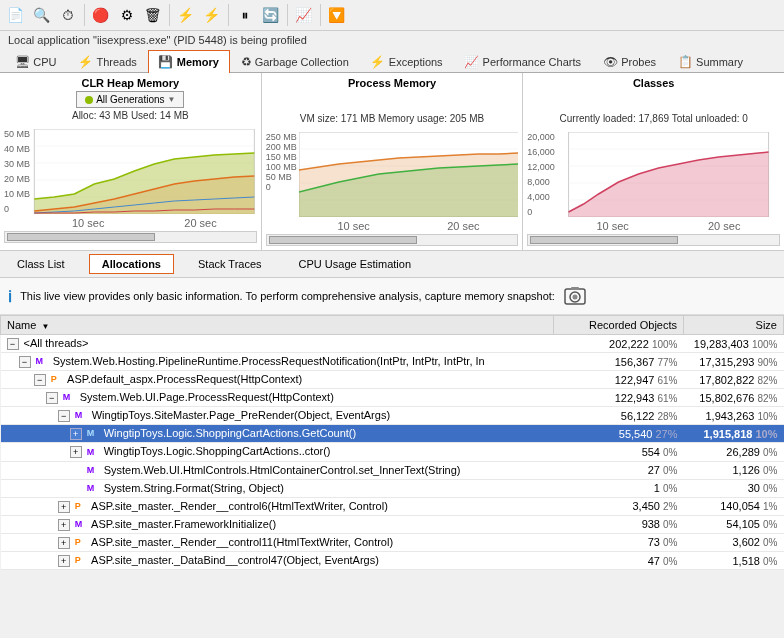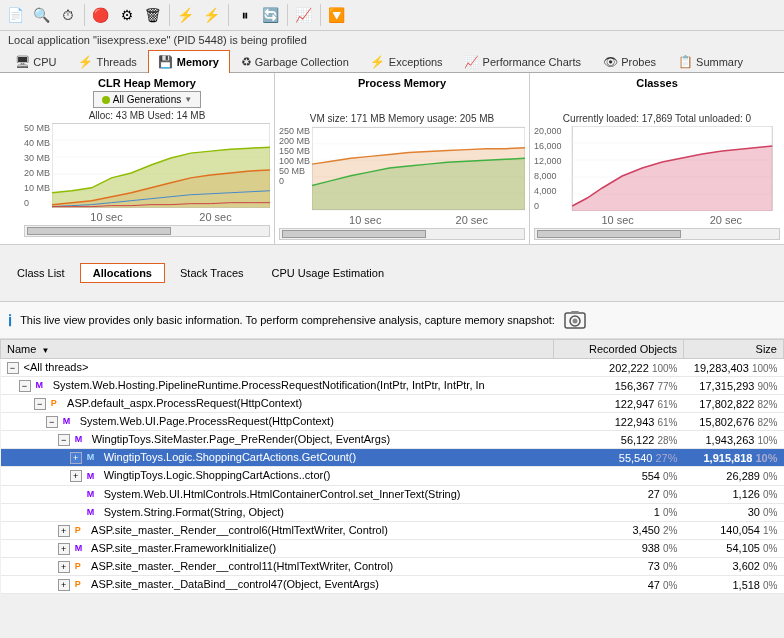--- a/index.html
+++ b/index.html
@@ -9,36 +9,36 @@
     .toolbar-btn { width: 24px; height: 24px; border: 1px solid transparent; background: transparent; cursor: pointer; display: flex; align-items: center; justify-content: center; font-size: 14px; }
     .toolbar-sep { width: 1px; height: 22px; background: #ccc; margin: 0 2px; }
     
     .status-bar { padding: 3px 8px; font-size: 11px; color: #333; background: #f0f0f0; }
     
     .nav-tabs { display: flex; align-items: center; background: #f0f0f0; border-bottom: 1px solid #ababab; padding: 0 4px; }
     .nav-tab { display: flex; align-items: center; gap: 3px; padding: 4px 10px; border: 1px solid transparent; border-bottom: none; cursor: pointer; font-size: 11px; color: #333; position: relative; top: 1px; }
     .nav-tab.active { background: #fff; border-color: #ababab; border-bottom-color: #fff; font-weight: bold; color: #000; }
     .nav-tab .tab-icon { font-size: 12px; }
     
-    .charts-row { display: flex; border-bottom: 1px solid #ccc; padding-left: 20px; }
+    .charts-row { display: flex; border-bottom: 1px solid #ccc; }
     
     .chart-panel { flex: 1; border-right: 1px solid #ccc; padding: 4px; }
     .chart-panel:last-child { border-right: none; }
     .chart-panel-header { font-size: 11px; font-weight: bold; text-align: center; margin-bottom: 2px; color: #000; }
     .chart-controls { display: flex; align-items: flex-end; gap: 4px; justify-content: center; margin-bottom: 2px; }
     .gen-btn { display: flex; align-items: center; gap: 3px; padding: 2px 8px; border: 1px solid #999; background: #f5f5f5; cursor: pointer; font-size: 10px; }
     .gen-btn .dot { width: 8px; height: 8px; border-radius: 50%; background: #8fbc00; }
     .dropdown-arrow { font-size: 8px; color: #666; }
-    .chart-stats { font-size: 10px; text-align: center; margin-bottom: 2px; color: #333; }
+    .chart-stats { font-size: 10px; text-align: center; margin-bottom: 8px; color: #333; }
     
     .chart-scrollbar { height: 12px; background: #f0f0f0; border: 1px solid #ccc; margin-top: 2px; display: flex; align-items: center; padding: 0 2px; }
     .scrollbar-thumb { height: 8px; background: #ccc; border: 1px solid #999; width: 60%; }
     .time-labels { display: flex; justify-content: space-around; font-size: 11px; color: #666; margin-top: 1px; }
     
-    .sub-tabs { display: flex; align-items: center; background: #f0f0f0; border-bottom: 1px solid #ccc; padding: 18px 4px; gap: 2px; }
+    .sub-tabs { display: flex; align-items: center; background: #f0f0f0; border-bottom: 1px solid #ccc; padding: 3px 4px; gap: 11px; }
     .sub-tab { padding: 3px 12px; border: 1px solid transparent; cursor: pointer; font-size: 11px; background: #f0f0f0; }
     .sub-tab.active { background: #fff; border-color: #e06020; color: #000; font-weight: bold; }
     
     .info-bar { display: flex; align-items: center; gap: 8px; padding: 6px 8px; background: #f8f8f8; border-bottom: 1px solid #ddd; font-size: 11px; }
     .info-icon { color: #1e7fc9; font-size: 16px; font-weight: bold; }
     .snapshot-btn { display: inline-flex; align-items: center; justify-content: center; width: 24px; height: 24px; }
     
     .data-table { width: 100%; border-collapse: collapse; font-size: 11px; }
     .data-table thead tr { background: #e8e8e8; }
     .data-table thead th { padding: 3px 6px; border: 1px solid #ccc; text-align: left; font-weight: normal; cursor: pointer; white-space: nowrap; }

